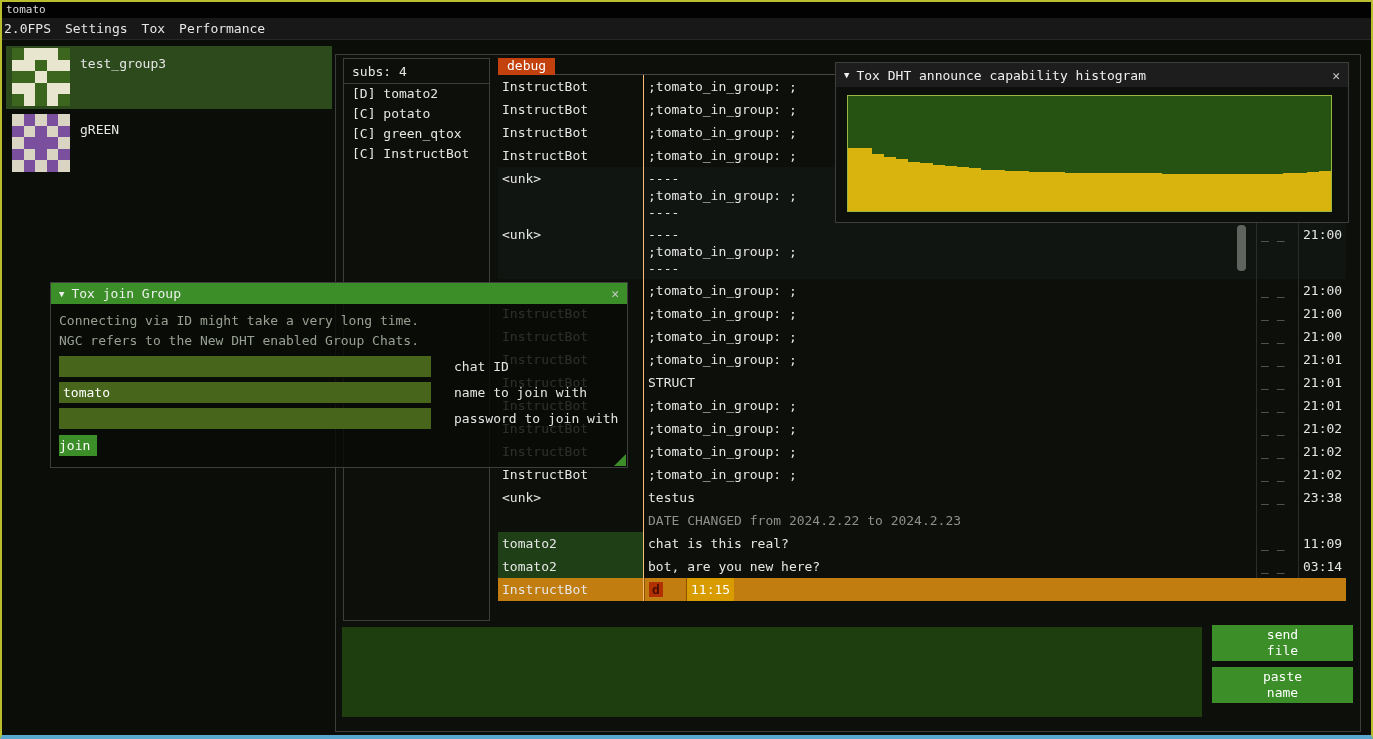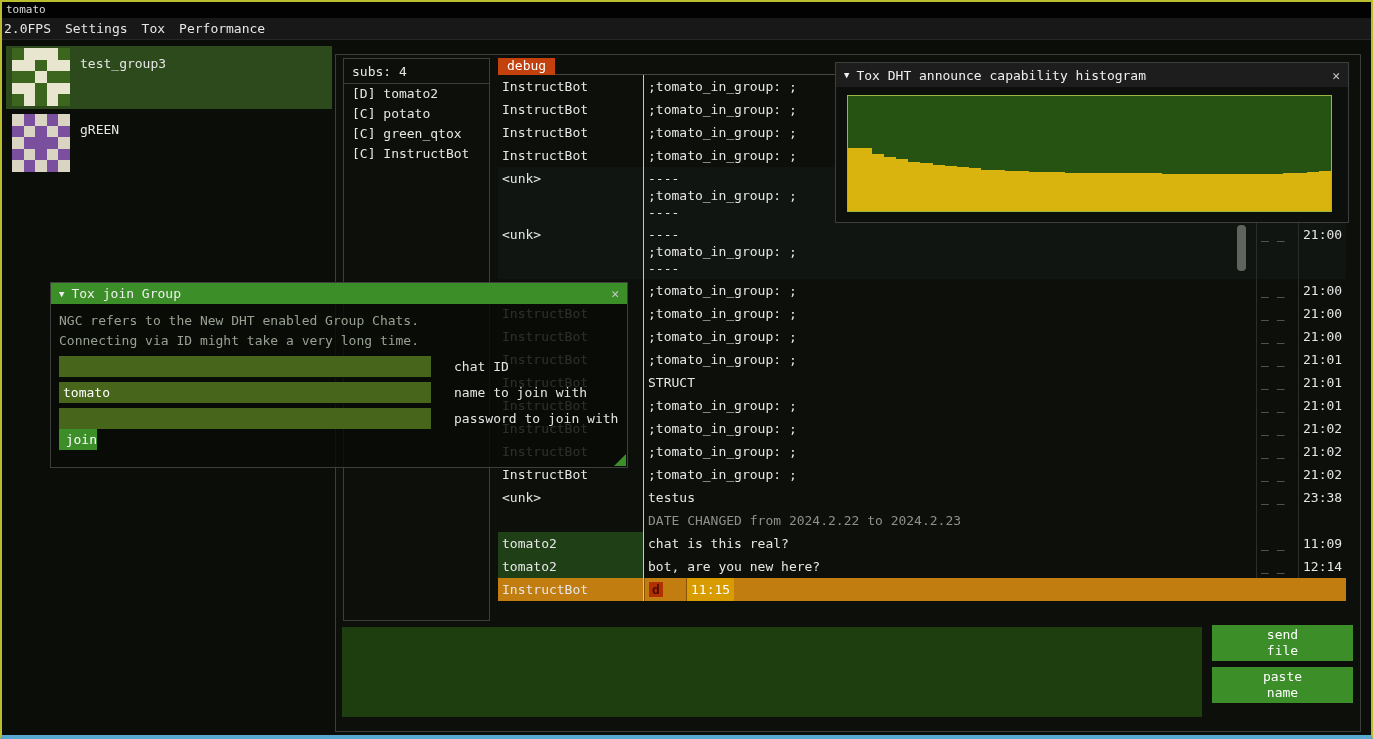--- a/index.html
+++ b/index.html
@@ -57,21 +57,21 @@
 #hist-win .wtitle{height:24px;background:#1d1d1d}
 #hist-plot{position:absolute;left:11px;top:32px;right:16px;bottom:10px;background:var(--plot_bg);border:1px solid var(--plot_border);display:flex;align-items:flex-end}
 .hbar{flex:1 1 auto;background:var(--histogram_yellow)}
 #join-win{left:50px;top:282px;width:578px;height:186px;background:rgba(9,11,7,.84);z-index:30}
 #join-win .wtitle{height:21px;background:var(--accent_green)}
 #join-body{padding:7px 8px;position:relative}
 .jhelp{color:#99a092;line-height:20px}
 .jrow{margin-top:5px;display:flex;align-items:center}
 .jinput{width:372px;height:21px;background:var(--input_green);padding:2px 4px;line-height:17px;color:#fff}
 .jlabel{margin-left:23px}
-#join-btn{width:38px;height:21px;background:var(--accent_green);text-align:right;line-height:21px;color:#fff}
+#join-btn{margin-top:6px;width:38px;height:21px;background:var(--accent_green);text-align:left;line-height:21px;color:#fff}
 #join-grip{position:absolute;right:1px;bottom:1px;width:0;height:0;border-left:12px solid transparent;border-bottom:12px solid var(--accent_green)}
 </style>
 </head>
 <body>
 
 <div id="app">
 
   <div class="titlebar">
     <span>tomato</span>
   </div>
@@ -275,21 +275,21 @@
       <div class="mrow namebg">
     <div class="c cname">tomato2</div>
     <div class="c ctext">chat is this real?</div>
     <div class="c cmarks">_ _</div>
     <div class="c ctime">11:09</div>
   </div>
       <div class="mrow namebg">
     <div class="c cname">tomato2</div>
     <div class="c ctext">bot, are you new here?</div>
     <div class="c cmarks">_ _</div>
-    <div class="c ctime">12:14</div>
+    <div class="c ctime">03:14</div>
   </div>
       <div class="mrow selected">
     <div class="c cname">InstructBot</div>
     <div class="c cmarks"><span class="badge">d</span></div>
     <div class="c ctime">11:15</div>
   </div>
     </div>
   <div id="chat-scroll"></div>
 
   <div id="chat-input"></div>
@@ -348,22 +348,22 @@
       </div>
   </div>
 
   <div class="fwin" id="join-win">
     <div class="wtitle">
       <span class="warrow">▼</span>
       <span>Tox join Group</span>
       <span class="wclose">✕</span>
     </div>
     <div id="join-body">
+      <div class="jhelp">Connecting via ID might take a very long time.</div>
       <div class="jhelp">NGC refers to the New DHT enabled Group Chats.</div>
-      <div class="jhelp">Connecting via ID might take a very long time.</div>
       <div id="join-fields">
           <div class="jrow">
     <div class="jinput"><span class="jval"></span></div>
     <div class="jlabel">chat ID</div>
   </div>
           <div class="jrow">
     <div class="jinput"><span class="jval">tomato</span></div>
     <div class="jlabel">name to join with</div>
   </div>
           <div class="jrow">

